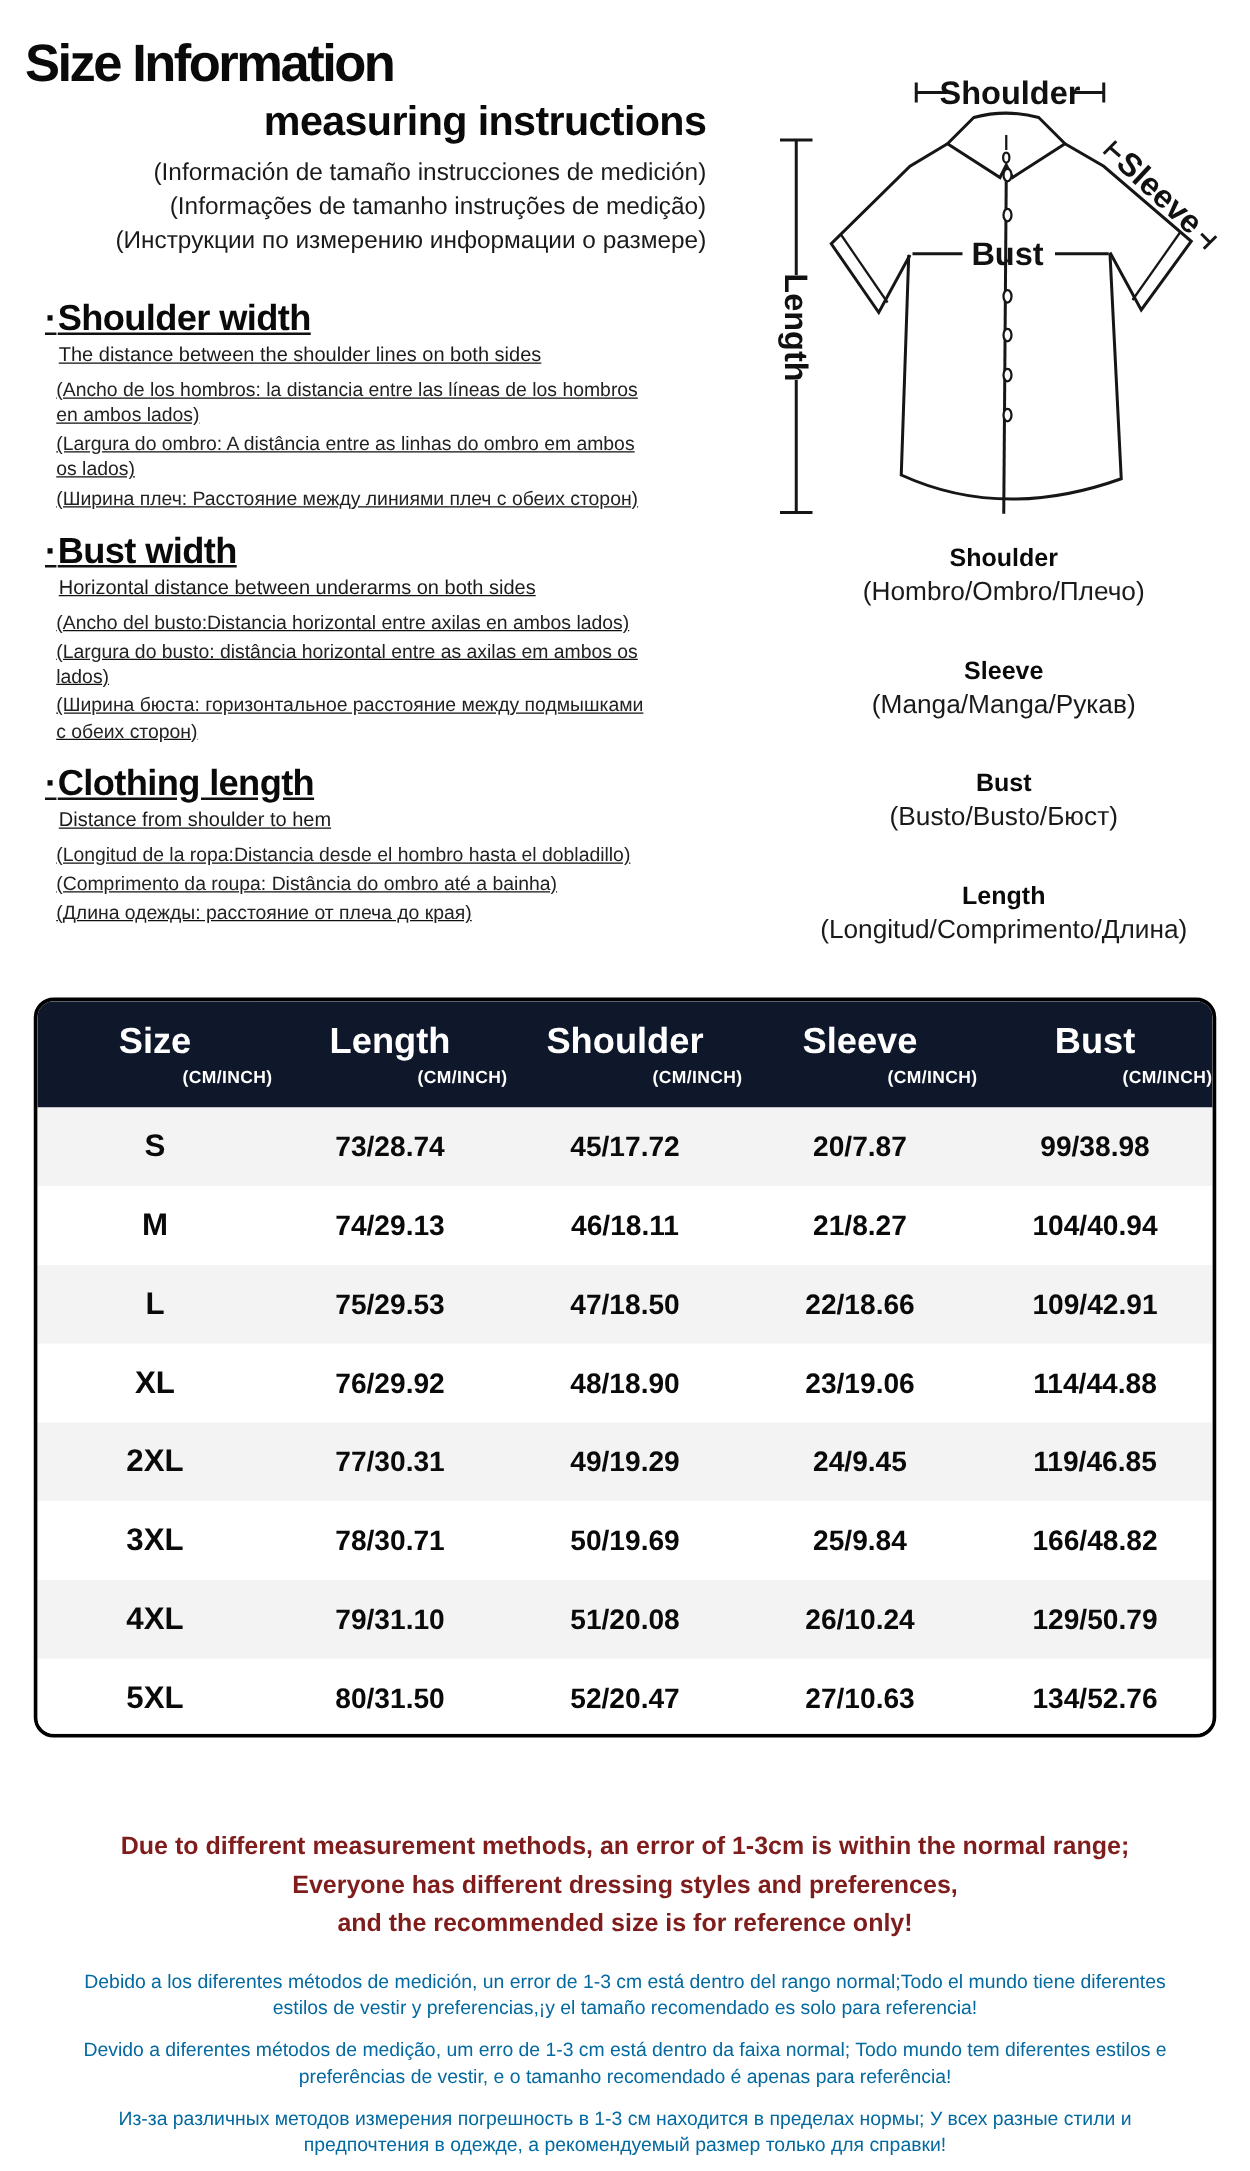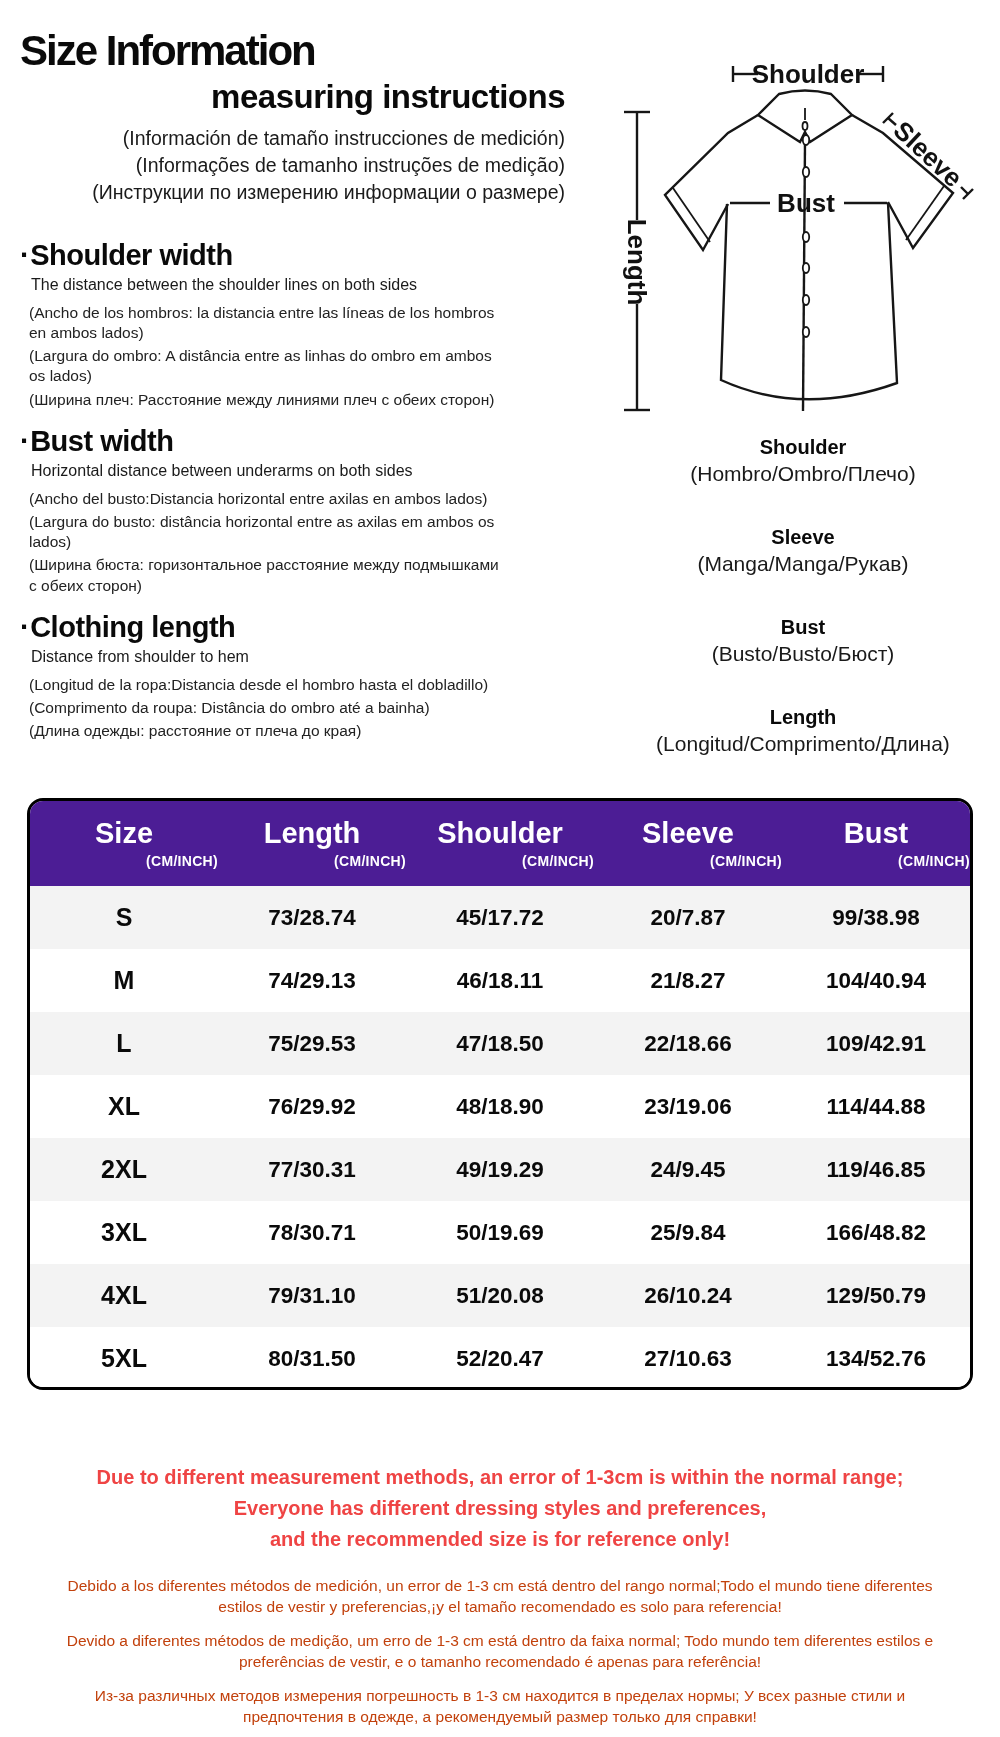--- a/index.html
+++ b/index.html
@@ -6,54 +6,54 @@
   .page{
     position:relative;width:1000px;height:1737px;background:#ffffff;
     color:#111;font-family:"Liberation Sans",sans-serif;overflow:hidden;
   }
   
   .left-col{position:absolute;left:20px;top:30px;width:545px;}
   .title{font-size:42px;font-weight:700;letter-spacing:-2px;line-height:1.0;margin:0 0 8px 0;color:#0a0a0a;}
   .subtitle{font-size:33px;font-weight:700;letter-spacing:-0.5px;line-height:1.0;margin:0 0 12px 1px;color:#0a0a0a;text-align:right;}
   .sub-tr{font-size:19.5px;line-height:1.38;margin:0 0 0 1px;color:#1a1a1a;text-align:right;}
   .ins-wrap{margin-top:34px;}
-  .ins-section{margin:0 0 16px 0;}
+  .ins-section{margin:0 0 16px 16px;text-decoration:underline;}
   .ins-title{font-size:29px;font-weight:700;line-height:1.1;margin:0 0 4px 0;color:#0a0a0a;letter-spacing:-0.5px;}
   .ins-title .bullet{font-weight:700;margin-right:1px;}
   .ins-desc{font-size:16px;line-height:1.15;margin:0 0 9px 11px;color:#1a1a1a;}
   .ins-tr{font-size:15.5px;line-height:1.3;margin:0 0 3px 9px;color:#222;width:480px;}
   
   .diagram{position:absolute;left:552px;top:42px;width:436px;height:384px;}
   .diagram path,.diagram line{fill:none;stroke:#161616;stroke-width:2.4;}
   .diagram .thin{stroke-width:1.8;}
   .diagram ellipse{fill:#fff;stroke:#161616;stroke-width:1.8;}
   .diagram text{font-family:"Liberation Sans",sans-serif;font-size:26px;font-weight:700;fill:#111;}
   
   .legend{position:absolute;left:585px;top:436px;width:436px;text-align:center;}
   .legend-item{margin:0 0 40px 0;}
   .legend-term{font-size:20px;font-weight:700;margin:0 0 3px 0;color:#0a0a0a;}
   .legend-tr{font-size:21px;font-weight:400;margin:0;color:#1a1a1a;}
   
   .size-table{
     position:absolute;left:27px;top:798px;width:946px;height:592px;
     box-sizing:border-box;border:3px solid #000;border-radius:16px;overflow:hidden;background:#fff;
   }
-  .t-head{display:flex;height:85px;background:#4c1d95;color:#fff;align-items:center;}
+  .t-head{display:flex;height:85px;background:#0f172a;color:#fff;align-items:center;}
   .t-hcell{width:20%;text-align:center;}
   .t-hlabel{font-size:29px;font-weight:700;line-height:1.1;}
   .t-hunit{font-size:14px;font-weight:700;letter-spacing:0.3px;margin-top:3px;text-align:right;}
   .t-row{display:flex;height:63px;align-items:center;background:#fff;}
   .t-row.striped{background:#f3f3f3;}
   .t-cell{width:20%;text-align:center;font-size:22.5px;font-weight:700;color:#0a0a0a;}
   .t-cell.t-size{font-size:25px;}
   
   .footer{position:absolute;left:0;top:1462px;width:1000px;text-align:center;}
-  .notice-line{font-size:20px;font-weight:700;line-height:1.55;margin:0;color:#ef4444;}
+  .notice-line{font-size:20px;font-weight:700;line-height:1.55;margin:0;color:#7f1d1d;}
   .footer-trs{margin-top:20px;}
-  .footer-tr{font-size:15.5px;line-height:1.36;margin:0 auto 13px auto;width:900px;color:#c2410c;}
+  .footer-tr{font-size:15.5px;line-height:1.36;margin:0 auto 13px auto;width:900px;color:#0369a1;}
 </style>
 </head>
 <body>
 
 <div class="page">
 
   <header class="left-col">
     <h1 class="title">Size Information</h1>
     <h2 class="subtitle">measuring instructions</h2>
     <div id="subtitle-translations">

